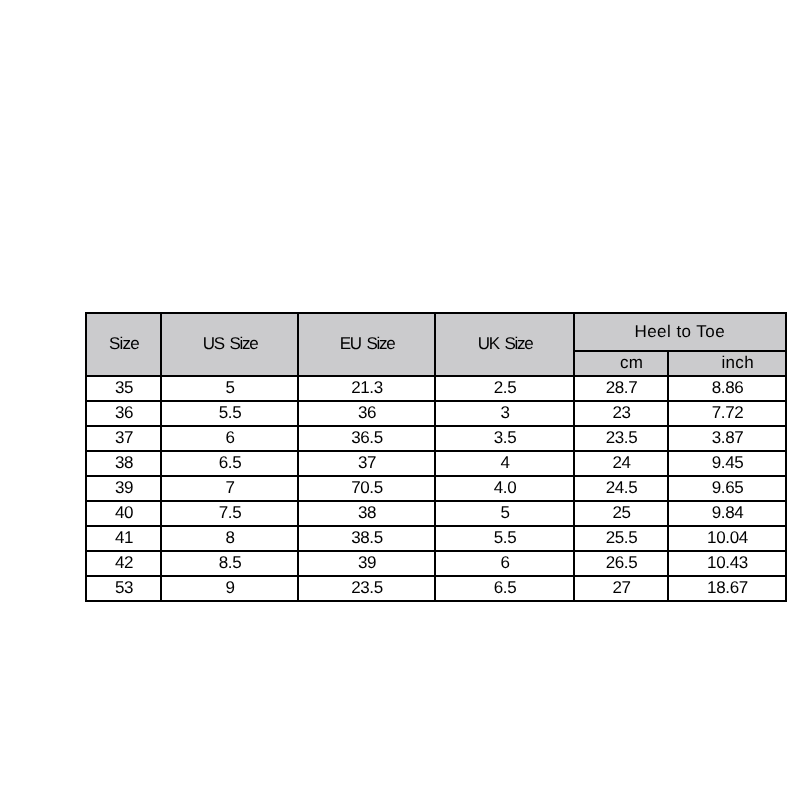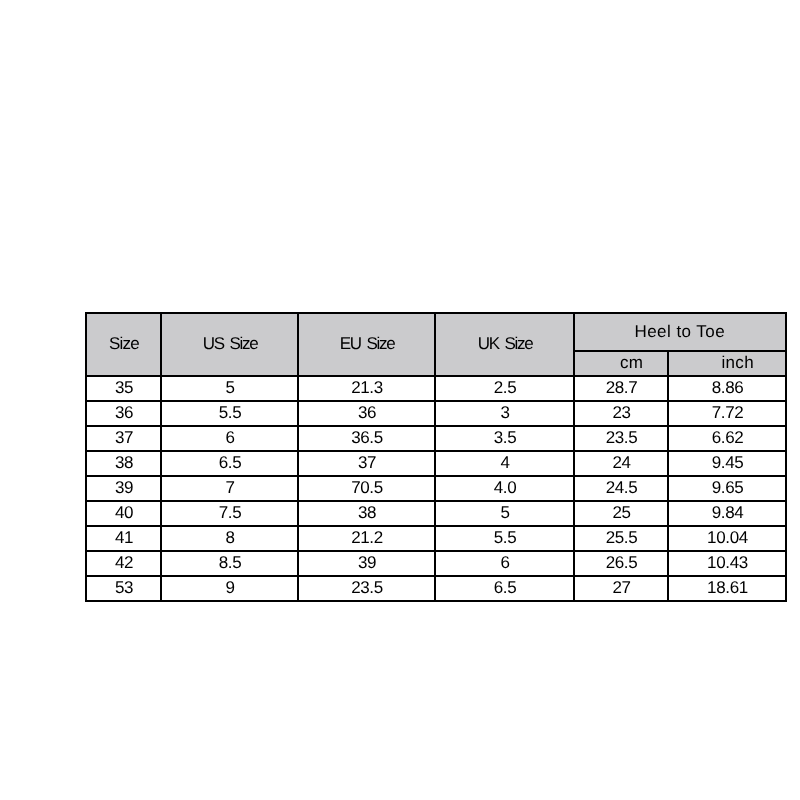--- a/index.html
+++ b/index.html
@@ -93,21 +93,21 @@
         <td>3</td>
         <td>23</td>
         <td>7.72</td>
       </tr>
       <tr class="drow">
         <td>37</td>
         <td>6</td>
         <td>36.5</td>
         <td>3.5</td>
         <td>23.5</td>
-        <td>6.62</td>
+        <td>3.87</td>
       </tr>
       <tr class="drow">
         <td>38</td>
         <td>6.5</td>
         <td>37</td>
         <td>4</td>
         <td>24</td>
         <td>9.45</td>
       </tr>
       <tr class="drow">
@@ -122,36 +122,36 @@
         <td>40</td>
         <td>7.5</td>
         <td>38</td>
         <td>5</td>
         <td>25</td>
         <td>9.84</td>
       </tr>
       <tr class="drow">
         <td>41</td>
         <td>8</td>
-        <td>21.2</td>
+        <td>38.5</td>
         <td>5.5</td>
         <td>25.5</td>
         <td>10.04</td>
       </tr>
       <tr class="drow">
         <td>42</td>
         <td>8.5</td>
         <td>39</td>
         <td>6</td>
         <td>26.5</td>
         <td>10.43</td>
       </tr>
       <tr class="drow">
         <td>53</td>
         <td>9</td>
         <td>23.5</td>
         <td>6.5</td>
         <td>27</td>
-        <td>18.61</td>
+        <td>18.67</td>
       </tr>
     </tbody>
   </table>
 </div>
 
 </body></html>

